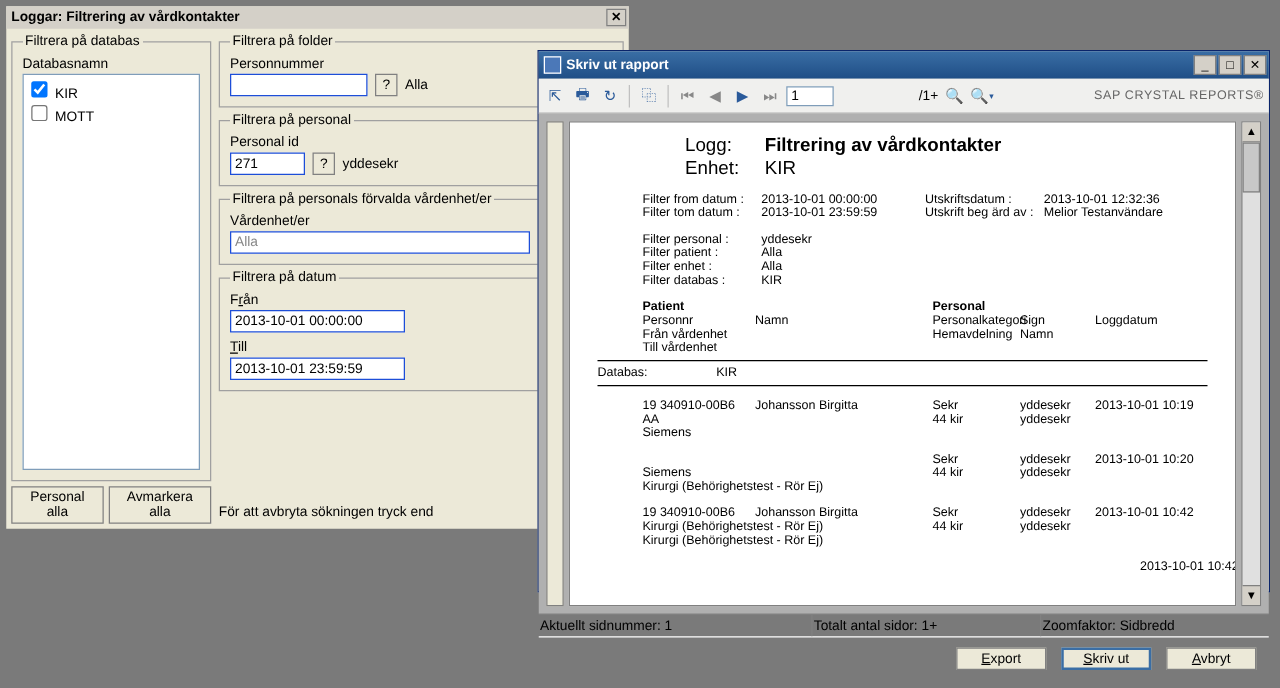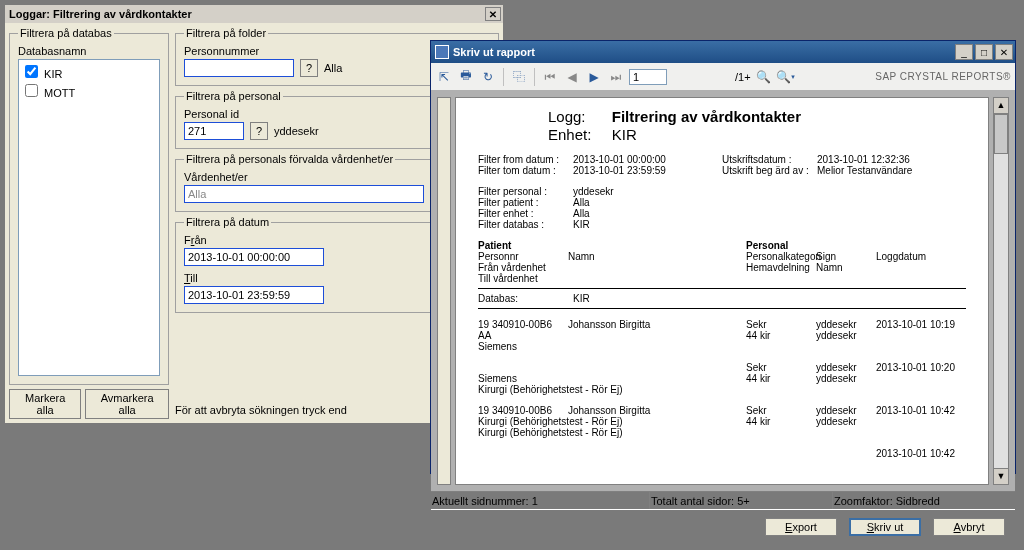--- a/index.html
+++ b/index.html
@@ -59,21 +59,21 @@
   }
   .doctabs { width: 14px; background: #ece9d8; border: 1px solid #808080; }
   .page {
     flex: 1; background: #fff; border: 1px solid #808080; position: relative;
     padding: 10px 22px; font-family: 'Times New Roman', serif; font-size: 10px;
     overflow: hidden;
   }
   .page .h1 { font-size: 15px; font-family: 'Times New Roman', serif; }
   .page .krow { display: flex; }
   .page .klab { width: 95px; }
-  .page .sec { margin-top: 10px; }
+  .page .sec { margin-top: 10px; margin-left: 36px; }
   .page .twocol { display: flex; }
   .page .twocol > div { flex: 1; }
   .page hr { border: none; border-top: 1px solid #000; margin: 4px 0; }
   .page .tbl { width: 100%; display: flex; font-size: 10px; }
   .page .tbl .c1 { width: 90px; }
   .page .tbl .c2 { flex: 1; }
   .page .tbl .c3 { width: 70px; }
   .page .tbl .c4 { width: 60px; }
   .page .tbl .c5 { width: 90px; }
   .vscroll { width: 16px; background: #e0e0e0; border: 1px solid #808080; display: flex; flex-direction: column; }
@@ -98,21 +98,21 @@
     <div class="leftcol">
       <fieldset style="flex:1; display:flex; flex-direction:column;">
         <legend>Filtrera på databas</legend>
         <span class="lbl">Databasnamn</span>
         <div class="dbbox">
           <label><input type="checkbox" checked="" style=""> <span>KIR</span></label>
           <label><input type="checkbox" style=""> <span>MOTT</span></label>
         </div>
       </fieldset>
       <div class="dbbtns">
-        <button class="btn">Markera alla</button>
+        <button class="btn">Personal alla</button>
         <button class="btn">Avmarkera alla</button>
       </div>
     </div>
     <div class="rightcol">
       <fieldset>
         <legend>Filtrera på folder</legend>
         <span class="lbl">Personnummer</span>
         <div class="fieldrow">
           <input class="inp" style="width: 110px;">
           <span class="q">?</span>
@@ -331,21 +331,21 @@
     </div>
     <div class="vscroll">
       <div class="arr">▲</div>
       <div class="thumb"></div>
       <div style="flex:1"></div>
       <div class="arrd">▼</div>
     </div>
   </div>
   <div class="status">
     <div style="flex:1.2">Aktuellt sidnummer: 1</div>
-    <div style="flex:1">Totalt antal sidor: 5+</div>
+    <div style="flex:1">Totalt antal sidor: 1+</div>
     <div style="flex:1;border-right:none">Zoomfaktor: Sidbredd</div>
   </div>
   <div class="btnrow">
     <button class="btn2"><span class="under">E</span><span>xport</span></button>
     <button class="btn2 def"><span class="under">S</span><span>kriv ut</span></button>
     <button class="btn2"><span class="under">A</span><span>vbryt</span></button>
   </div>
 </div>
 
 </body></html>

